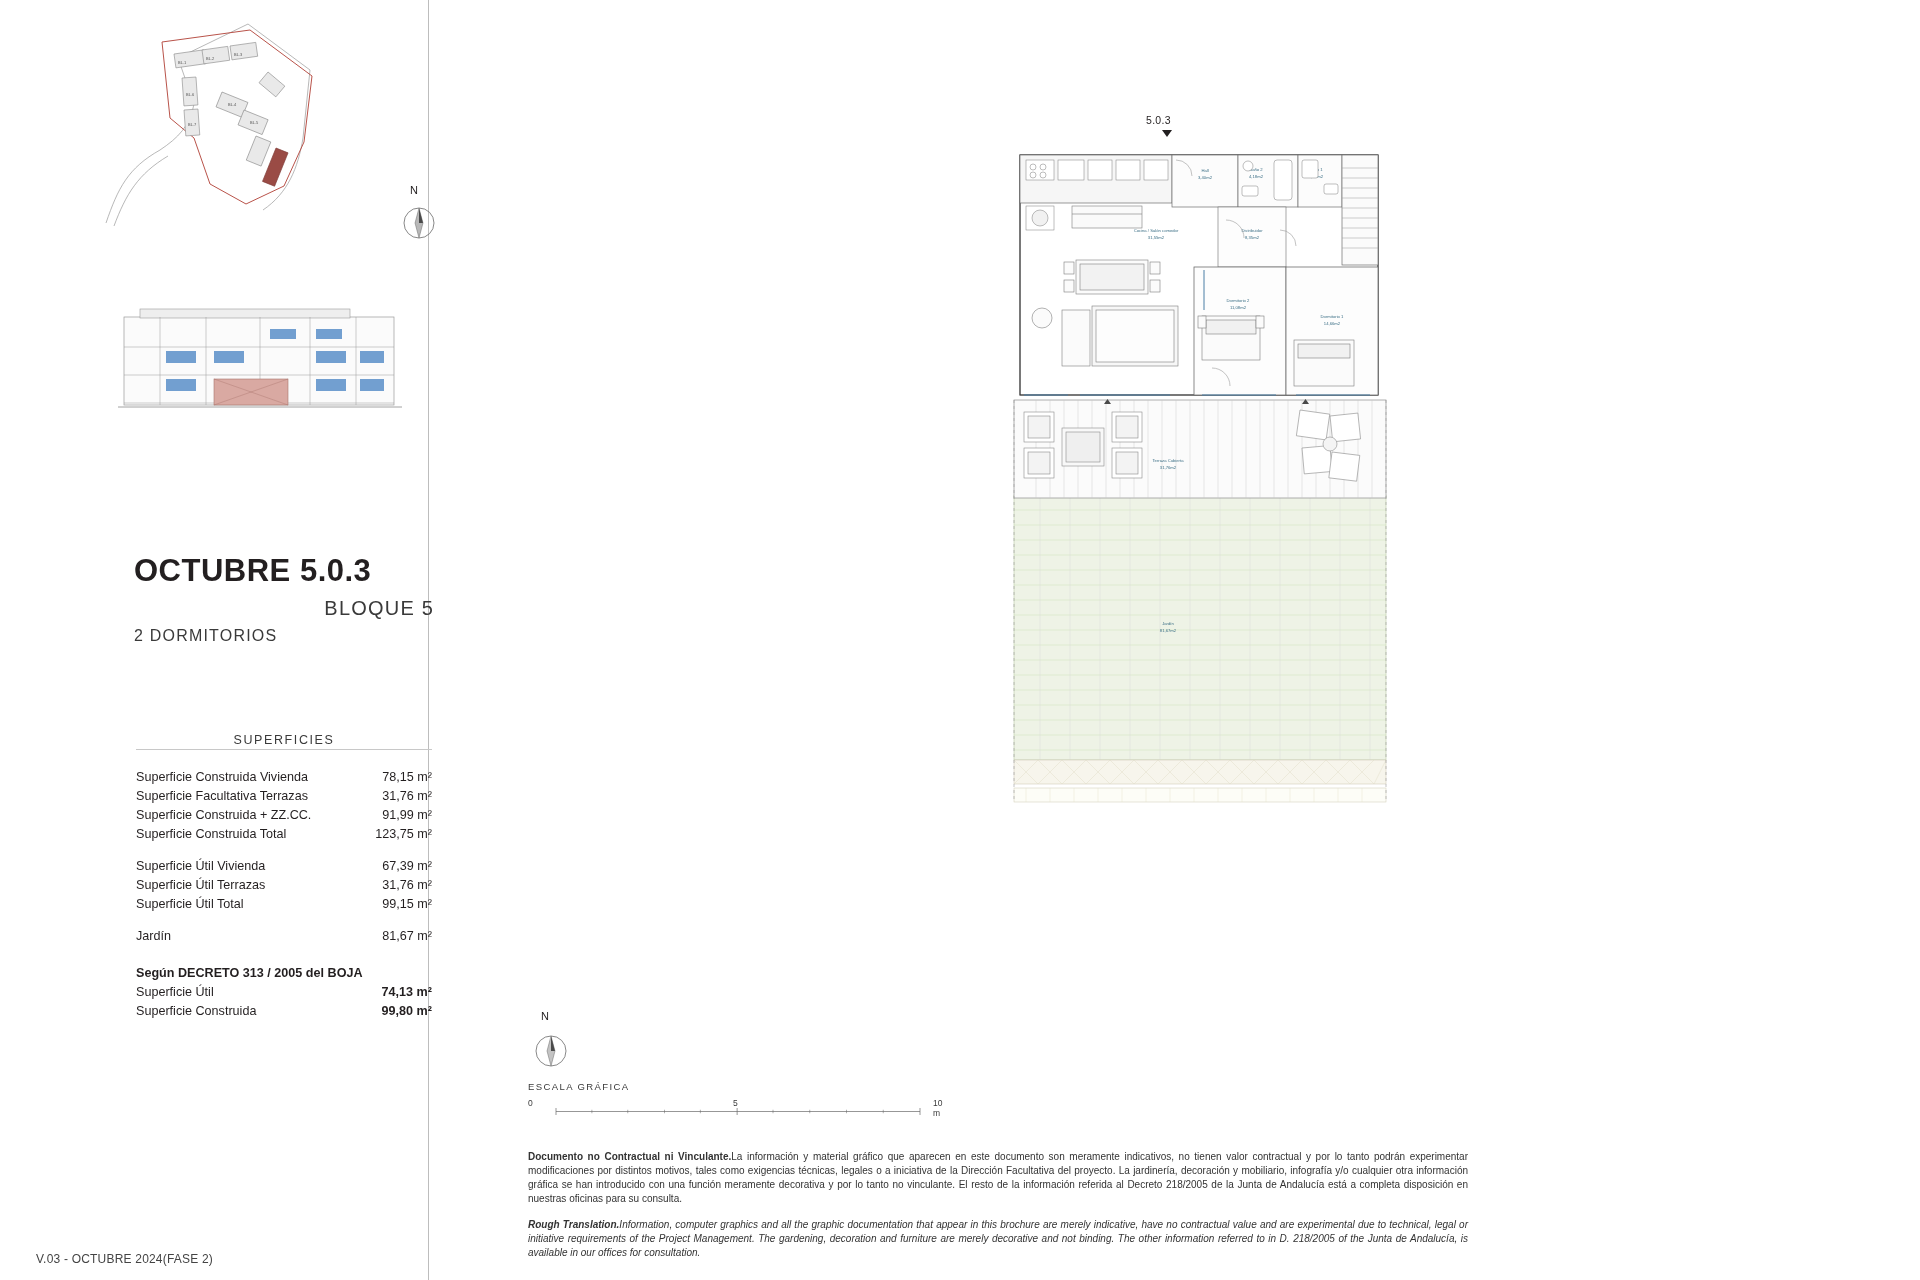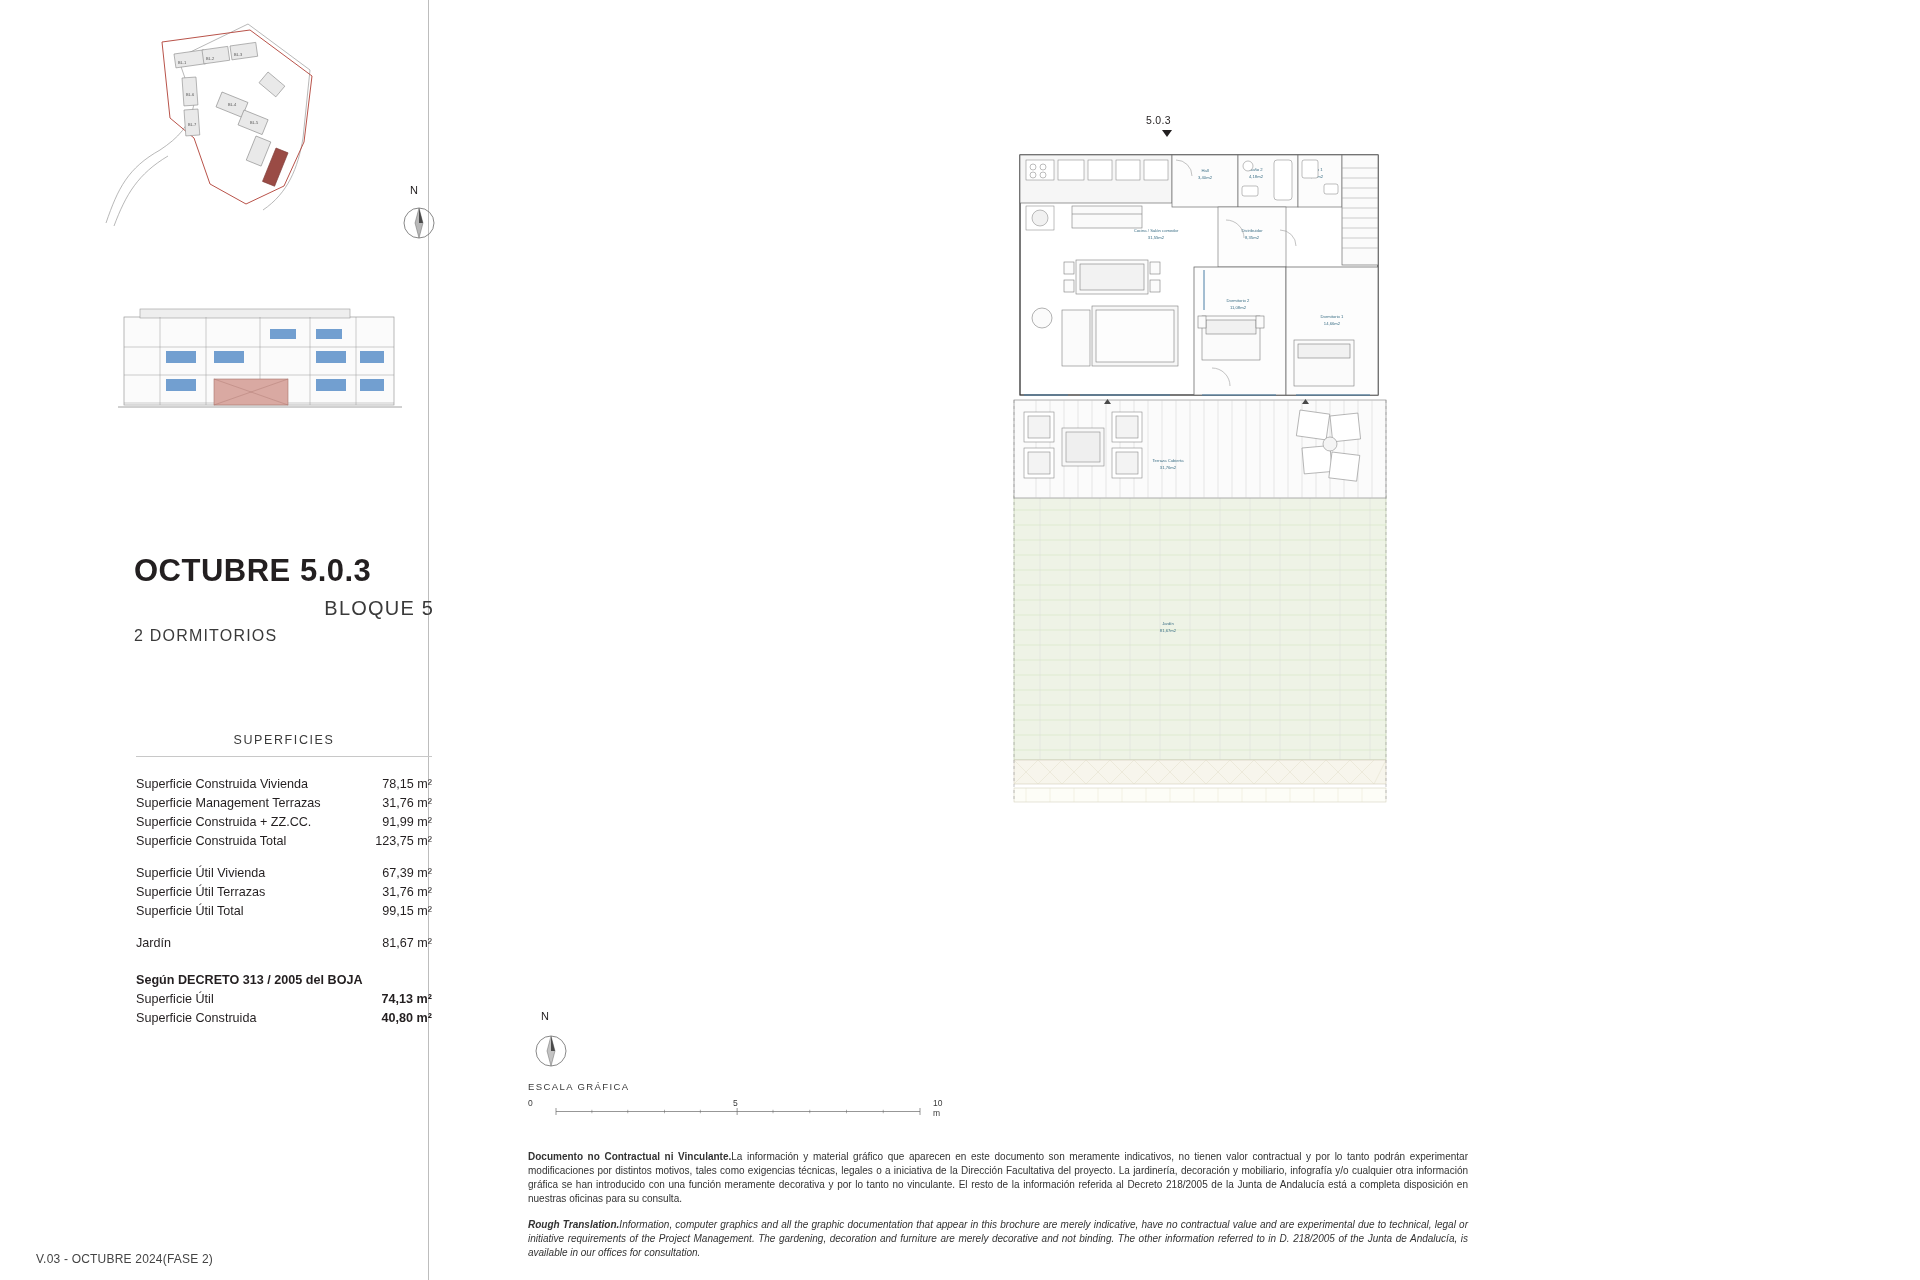--- a/index.html
+++ b/index.html
@@ -93,21 +93,21 @@
   .surfaces {
     position: absolute;
     left: 88px; top: 733px;
     width: 296px;
   }
   .surfaces-head {
     text-align: center;
     font-size: 12.5px;
     letter-spacing: 1.6px;
     color: #3a3a3a;
-    padding-bottom: 9px;
+    padding-bottom: 2px;
     border-bottom: 1px solid #c8c8c8;
   }
   .rowset { margin-top: 18px; }
   .srow {
     display: flex;
     justify-content: space-between;
     font-size: 12.6px;
     line-height: 19px;
     color: #231f20;
   }
@@ -295,21 +295,21 @@
 
     <div class="surfaces">
       <div class="surfaces-head">SUPERFICIES</div>
 
       <div class="rowset">
         <div class="srow">
           <span class="lbl">Superficie Construida Vivienda</span>
           <span class="val">78,15 m²</span>
         </div>
         <div class="srow">
-          <span class="lbl">Superficie Management Terrazas</span>
+          <span class="lbl">Superficie Facultativa Terrazas</span>
           <span class="val">31,76 m²</span>
         </div>
         <div class="srow">
           <span class="lbl">Superficie Construida + ZZ.CC.</span>
           <span class="val">91,99 m²</span>
         </div>
         <div class="srow bold">
           <span class="lbl">Superficie Construida Total</span>
           <span class="val">123,75 m²</span>
         </div>
@@ -343,21 +343,21 @@
 
       <div class="decreto-title">Según DECRETO 313 / 2005 del BOJA</div>
 
       <div class="rowset" style="margin-top:2px">
         <div class="srow">
           <span class="lbl">Superficie Útil</span>
           <span class="val" style="font-weight:bold">74,13 m²</span>
         </div>
         <div class="srow">
           <span class="lbl">Superficie Construida</span>
-          <span class="val" style="font-weight:bold">40,80 m²</span>
+          <span class="val" style="font-weight:bold">99,80 m²</span>
         </div>
       </div>
     </div>
   </div>
 
   <div class="plan-label">5.0.3</div>
   <div class="plan-arrow"></div>
 
   <div class="plan-wrap">
     <svg class="plan-svg" width="460" height="930" viewBox="0 0 460 930">

